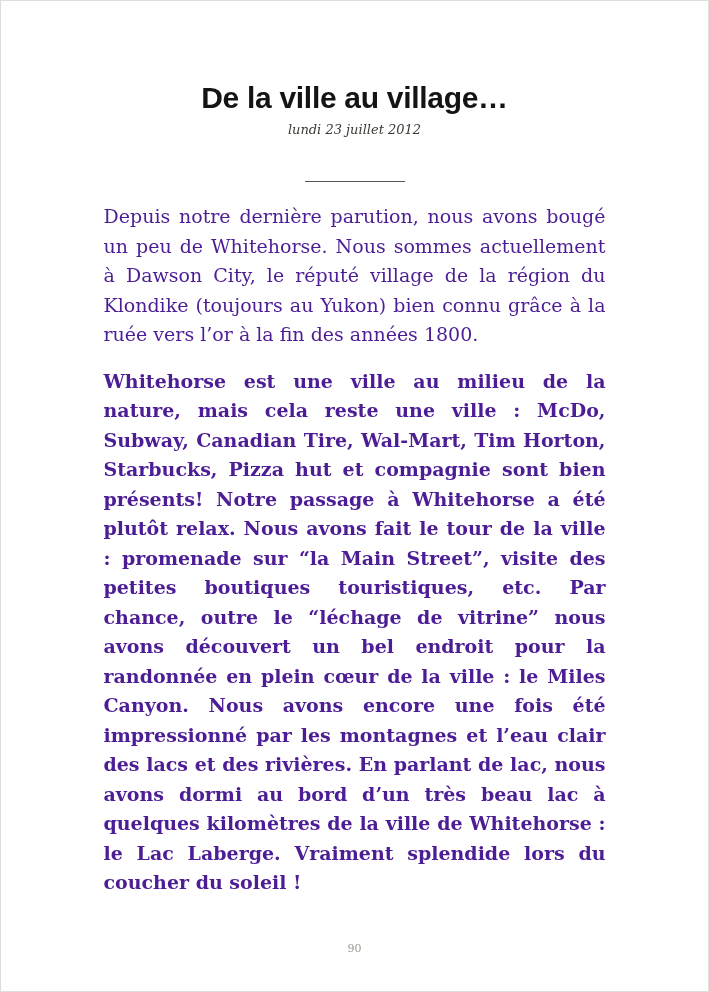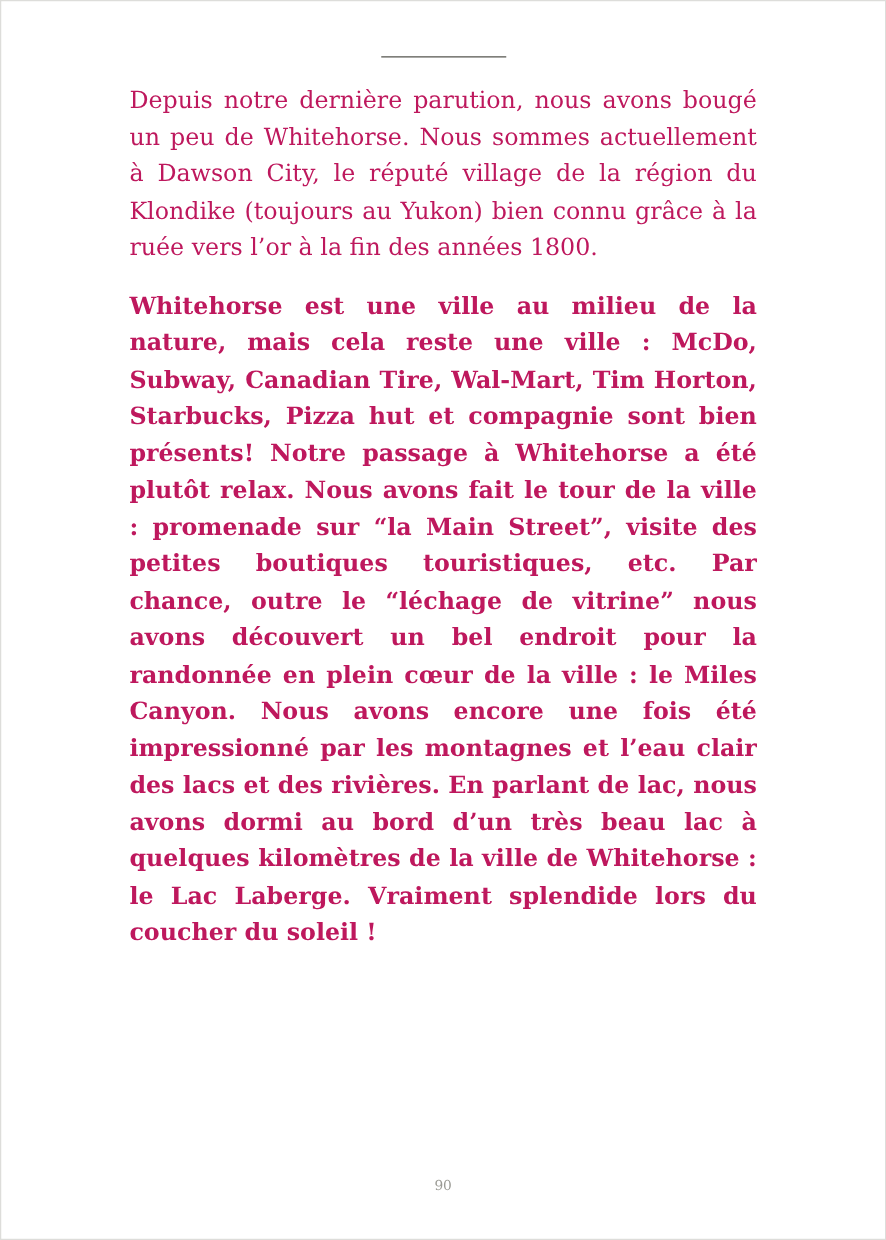--- a/index.html
+++ b/index.html
@@ -46,21 +46,21 @@
     border: none;
     border-top: 1px solid #55554f;
     margin: 44px auto 0 auto;
   }
   .article-body {
     width: 502px;
     margin: 20px auto 0 auto;
     font-size: 19px;
     line-height: 29.5px;
     text-align: justify;
-    color: #be185d;
+    color: #4c1d95;
   }
   .article-body p {
     margin: 0 0 17px 0;
   }
   .article-body p:last-child {
     margin-bottom: 0;
     font-weight: bold;
   }
   .page-number {
     position: absolute;
@@ -71,20 +71,24 @@
     font-family: "DejaVu Serif", serif;
     font-size: 11px;
     color: #9a9a94;
   }
 </style>
 </head>
 <body>
 
 <div class="page">
 
+  <header class="doc-header">
+    <h1 class="doc-title">De la ville au village…</h1>
+    <div class="doc-date">lundi 23 juillet 2012</div>
+  </header>
 
   <hr class="divider">
 
   <article class="article-body">
     <p>Depuis notre dernière parution, nous avons bougé un peu de Whitehorse. Nous sommes actuellement à Dawson City, le réputé village de la région du Klondike (toujours au Yukon) bien connu grâce à la ruée vers l’or à la fin des années 1800.</p>
     <p>Whitehorse est une ville au milieu de la nature, mais cela reste une ville : McDo, Subway, Canadian Tire, Wal-Mart, Tim Horton, Starbucks, Pizza hut et compagnie sont bien présents! Notre passage à Whitehorse a été plutôt relax. Nous avons fait le tour de la ville : promenade sur “la Main Street”, visite des petites boutiques touristiques, etc. Par chance, outre le “léchage de vitrine” nous avons découvert un bel endroit pour la randonnée en plein cœur de la ville : le Miles Canyon. Nous avons encore une fois été impressionné par les montagnes et l’eau clair des lacs et des rivières. En parlant de lac, nous avons dormi au bord d’un très beau lac à quelques kilomètres de la ville de Whitehorse : le Lac Laberge. Vraiment splendide lors du coucher du soleil !</p>
   </article>
 
   <footer>
     <div class="page-number">90</div>

